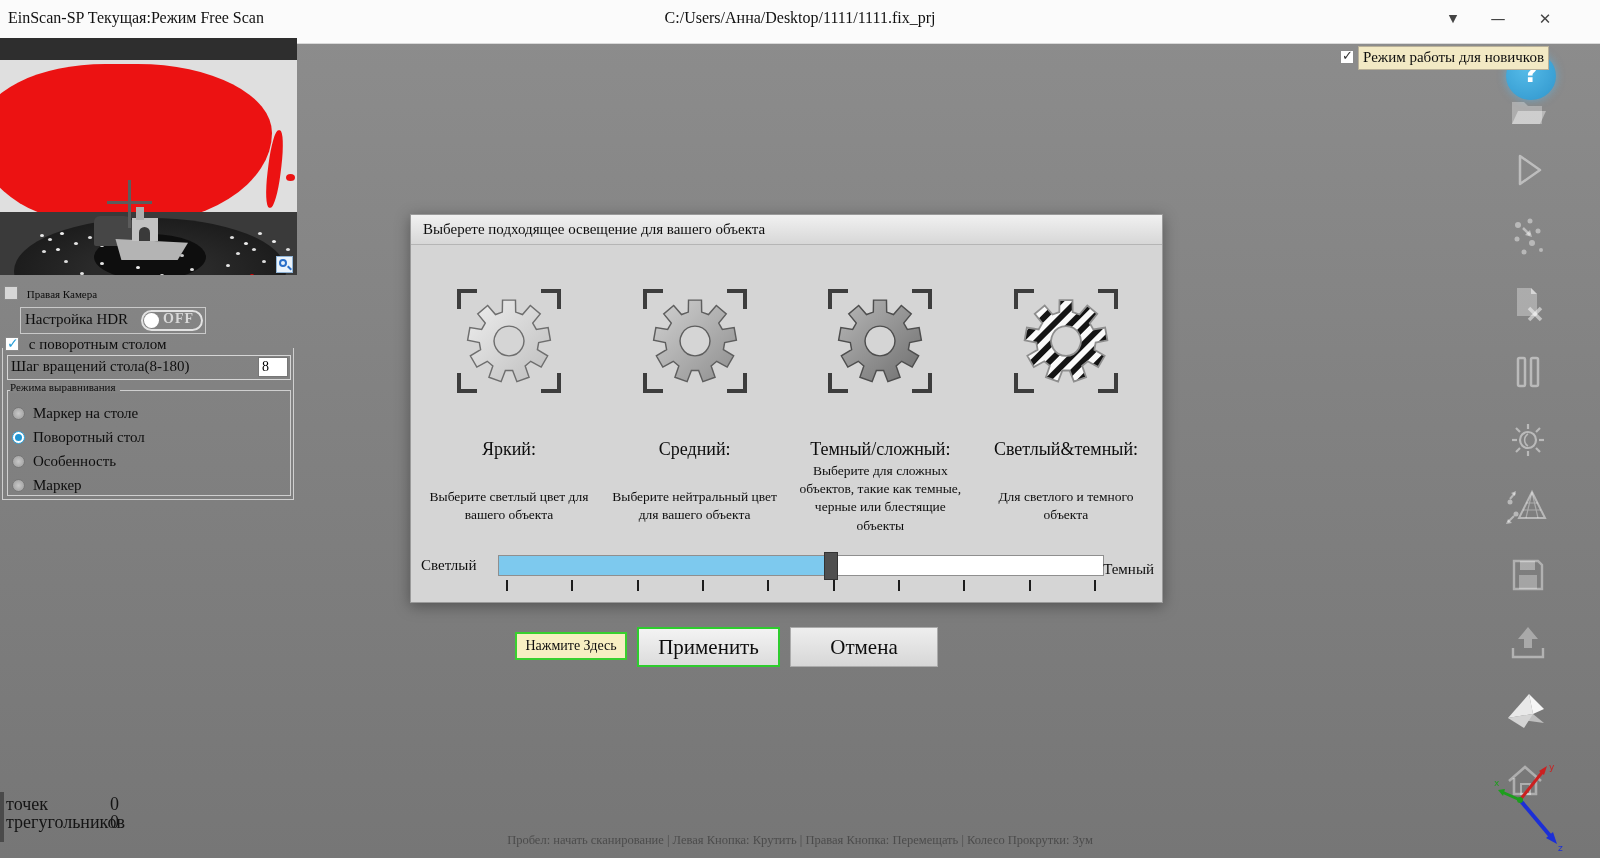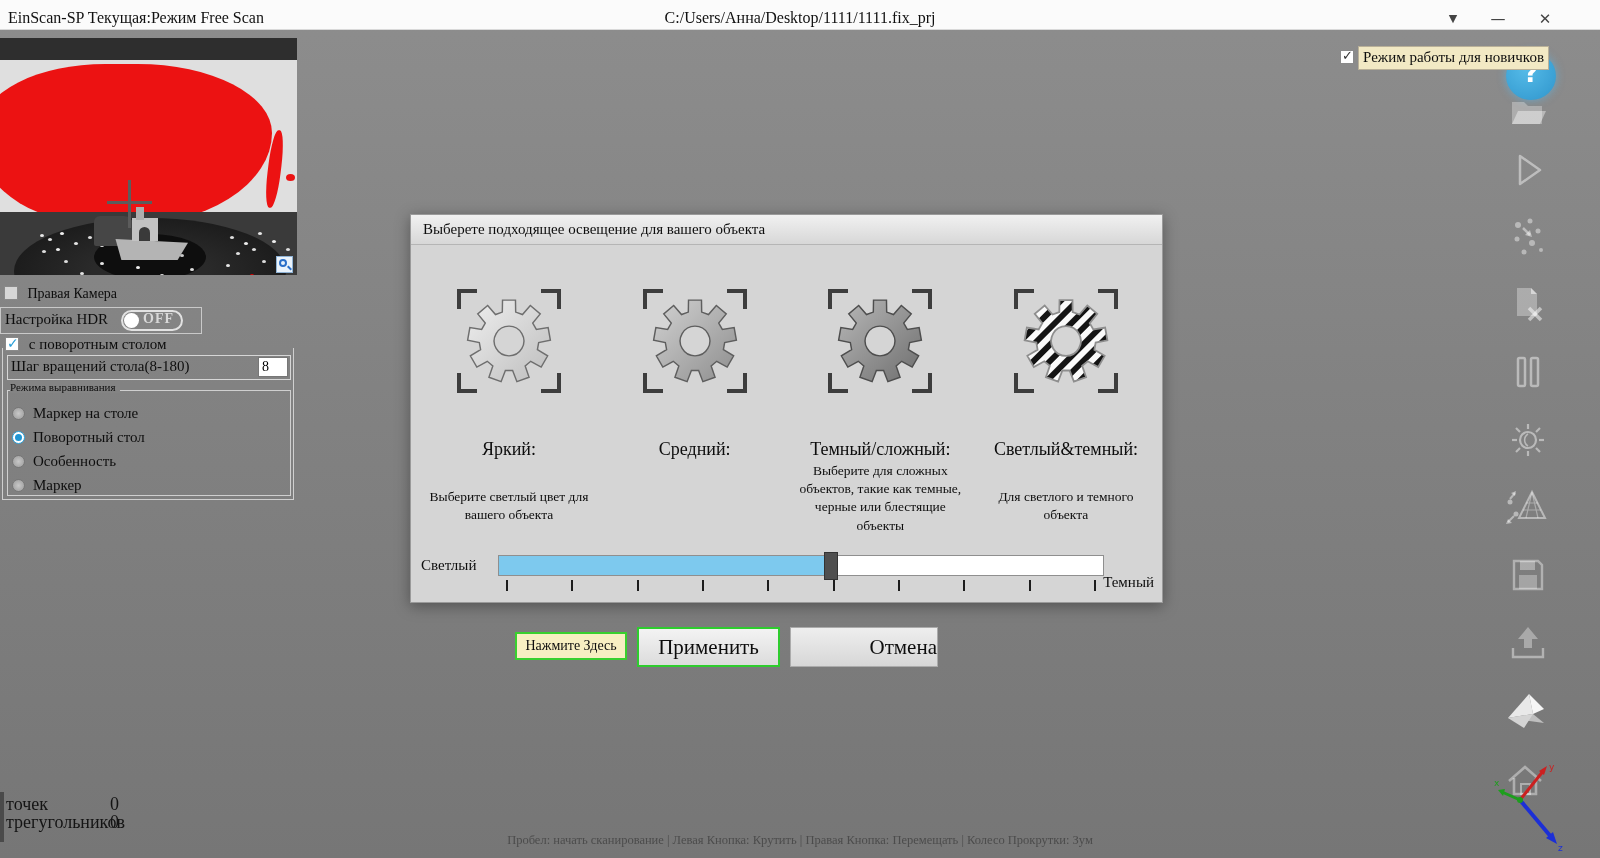--- a/index.html
+++ b/index.html
@@ -1,20 +1,20 @@
 <!DOCTYPE html>
 <html><head>
 <meta charset="utf-8">
 <style>
   * { margin:0; padding:0; box-sizing:border-box; }
   html,body { width:1600px; height:858px; overflow:hidden; font-family:"Liberation Serif", serif; }
   #app { position:relative; width:1600px; height:858px; background:linear-gradient(180deg,#8d8d8d 0%,#828282 45%,#767676 100%); }
 
   
-  .titlebar { position:absolute; left:0; top:0; width:1600px; height:30px; background:#fbfbfb; border-bottom:1px solid #d9d9d9; }
+  .titlebar { position:absolute; left:0; top:0; width:1600px; height:44px; background:#fbfbfb; border-bottom:1px solid #d9d9d9; }
   .tb-left { position:absolute; left:8px; top:9px; font-size:16px; color:#111; }
   .tb-center { position:absolute; left:0; right:0; top:9px; text-align:center; font-size:16px; color:#111; }
   .tb-btn { position:absolute; top:4px; width:34px; height:30px; text-align:center; line-height:30px; font-size:15px; color:#444; cursor:default; font-family:"DejaVu Sans",sans-serif; }
   .tb-drop { right:130px; font-size:11px; }
   .tb-min { right:85px; }
   .tb-close { right:38px; }
 
   
   .preview { position:absolute; left:0; top:38px; width:297px; height:237px; background:#3c3c3c; overflow:hidden; }
   .pv-topband { position:absolute; left:0; top:0; width:297px; height:22px; background:#2e2e2e; }
@@ -32,26 +32,26 @@
   .pv-crossh { position:absolute; left:107px; top:163px; width:45px; height:3px; background:#5c5c5c; }
   .pv-hull { position:absolute; left:114px; top:201px; width:74px; height:21px; background:#b4b4b4; clip-path:polygon(2% 0,100% 18%,86% 100%,10% 100%); }
   .pv-cabin { position:absolute; left:132px; top:180px; width:26px; height:23px; background:#c3c3c3; }
   .pv-arch { position:absolute; left:139px; top:189px; width:11px; height:14px; background:#3a3a3a; border-radius:6px 6px 0 0; }
   .pv-chimney { position:absolute; left:136px; top:169px; width:8px; height:13px; background:#aeaeae; }
   .pv-zoom { position:absolute; left:276px; top:218px; width:17px; height:17px; background:#eaf3fc; border:1px solid #8fb3d6; }
   .pv-zoom .lens { position:absolute; left:2px; top:2px; width:8px; height:8px; border:2px solid #2a6fc9; border-radius:50%; }
   .pv-zoom .handle { position:absolute; left:10px; top:10px; width:5px; height:2px; background:#2a6fc9; transform:rotate(45deg); }
 
   
-  .lp-row { position:absolute; color:#0d0d0d; font-size:14px; }
+  .lp-row { position:absolute; color:#0d0d0d; font-size:11px; }
   .cbox { display:inline-block; width:14px; height:14px; background:#d7d7d7; border:1px solid #8a8a8a; vertical-align:-2px; position:relative; }
   .cbox.white { background:#fff; }
   .cbox.checked-blue::after { content:"✓"; position:absolute; left:1px; top:-3px; color:#2a9fd8; font-size:14px; font-weight:bold; font-family:"DejaVu Sans",sans-serif; }
   .cbox.checked-dark::after { content:"✓"; position:absolute; left:1px; top:-3px; color:#333; font-size:13px; font-family:"DejaVu Sans",sans-serif; }
-  .hdr-box { position:absolute; left:0; top:307px; width:202px; height:27px; border:1px solid #c9c9c9; }
+  .hdr-box { position:absolute; left:20px; top:307px; width:186px; height:27px; border:1px solid #c9c9c9; }
   .hdr-label { position:absolute; left:4px; top:3px; font-size:15px; color:#0d0d0d; }
   .toggle { position:absolute; left:120px; top:2px; width:62px; height:21px; border:2px solid #e2e2e2; border-radius:11px; }
   .toggle .knob { position:absolute; left:1px; top:1px; width:15px; height:15px; background:#fff; border-radius:50%; }
   .toggle .state { position:absolute; left:20px; top:-1px; font-size:14px; font-weight:bold; color:#d8d8d8; letter-spacing:1px; }
   .fieldset1 { position:absolute; left:2px; top:348px; width:292px; height:152px; border:1px solid #cfcfcf; border-top:none; }
   .legend1 { position:absolute; left:2px; top:336px; background:transparent; font-size:15px; color:#0d0d0d; padding:0 3px; z-index:2; }
   .step-box { position:absolute; left:4px; top:7px; width:284px; height:25px; border:1px solid #d6d6d6; }
   .step-box .lbl { position:absolute; left:3px; top:2px; font-size:15px; color:#0d0d0d; }
   .step-box input { position:absolute; right:2px; top:1px; width:30px; height:20px; border:1px solid #777; font-size:14px; font-family:"Liberation Serif",serif; padding-left:3px; background:#fff; }
   .fieldset2 { position:absolute; left:4px; top:42px; width:284px; height:106px; border:1px solid #cfcfcf; }
@@ -71,32 +71,32 @@
   .gear-wrap svg { position:absolute; left:7px; top:7px; }
   .corner { position:absolute; width:20px; height:20px; }
   .corner.tl { left:0; top:0; border-left:4px solid #3d3d3d; border-top:4px solid #3d3d3d; }
   .corner.tr { right:0; top:0; border-right:4px solid #3d3d3d; border-top:4px solid #3d3d3d; }
   .corner.bl { left:0; bottom:0; border-left:4px solid #3d3d3d; border-bottom:4px solid #3d3d3d; }
   .corner.br { right:0; bottom:0; border-right:4px solid #3d3d3d; border-bottom:4px solid #3d3d3d; }
   .opt-label { margin-top:46px; font-size:18px; color:#0d0d0d; white-space:nowrap; }
   .opt-desc { height:92px; display:flex; align-items:center; justify-content:center; text-align:center; font-size:13.5px; color:#0d0d0d; line-height:1.35; }
   .slider-row { position:absolute; left:10px; top:340px; width:733px; height:24px; }
   .sl-left { position:absolute; left:0; top:2px; font-size:15px; color:#0d0d0d; }
-  .sl-right { position:absolute; right:0; top:19px; font-size:15px; color:#0d0d0d;padding-left:44px; }
+  .sl-right { position:absolute; right:0; top:6px; font-size:15px; color:#0d0d0d;padding-left:44px; }
   .sl-track { position:absolute; left:77px; top:0; width:606px; height:21px; background:#fff; border:1px solid #8f8f8f; }
   .sl-fill { position:absolute; left:0; top:0; height:100%; background:#7dc9ee; }
   .sl-handle { position:absolute; top:-4px; width:14px; height:28px; background:#4f4f4f; border:1px solid #333; transform:translateX(-7px); }
   .sl-ticks { position:absolute; left:77px; top:25px; width:606px; height:11px; display:flex; justify-content:space-between; padding:0 8px; }
   .sl-ticks i { width:2px; height:11px; background:#1c1c1c; }
 
   
   .btn { position:absolute; text-align:center; color:#0d0d0d; cursor:pointer; }
   .btn-hint { left:515px; top:632px; width:112px; height:28px; line-height:24px; font-size:14px; background:#f7efc2; border:2px solid #39d02f; }
   .btn-apply { left:637px; top:627px; width:143px; height:40px; line-height:36px; font-size:21px; background:linear-gradient(#f3f3f3,#dcdcdc); border:2px solid #2ecc2e; }
-  .btn-cancel { left:790px; top:627px; width:148px; height:40px; line-height:38px; font-size:21px; background:linear-gradient(#eeeeee,#d7d7d7); border:1px solid #ababab;text-align:right; }
+  .btn-cancel { left:790px; top:627px; width:148px; height:40px; line-height:38px; font-size:21px; background:linear-gradient(#eeeeee,#d7d7d7); border:1px solid #ababab; }
 
   
   .novice { position:absolute; left:1340px; top:46px; height:26px; }
   .novice .cbox { position:absolute; left:0; top:4px; }
   .novice .lbl { position:absolute; left:18px; top:0; background:#f2e9c4; border:1px solid #b9b098; font-size:15px; color:#0d0d0d; padding:2px 4px 3px 4px; white-space:nowrap; }
 
   
   .side-icon { position:absolute; width:46px; height:46px; }
   .help-circle { position:absolute; left:1506px; top:52px; width:50px; height:48px; border-radius:50%; background:radial-gradient(circle at 40% 35%, #55bbe8, #2f95cc); box-shadow:0 0 8px rgba(90,180,230,.7); }
   .help-circle .q { position:absolute; left:0; right:0; top:6px; text-align:center; color:#fff; font-size:26px; font-weight:bold; font-family:"DejaVu Sans",sans-serif; }
@@ -229,20 +229,21 @@
         <div class="gear-wrap">
           <span class="corner tl"></span>
             <span class="corner tr"></span>
             <span class="corner bl"></span>
             <span class="corner br"></span>
           <svg width="90" height="90" viewBox="-50 -50 100 100">
             <path fill="url(#g2)" fill-rule="evenodd" stroke="#5e5e5e" stroke-width="1.6" d="M-7.20,-45.43L7.20,-45.43L7.42,-32.15L14.98,-29.40L23.69,-39.43L34.72,-30.18L26.35,-19.86L30.38,-12.89L43.49,-14.98L45.99,-0.80L32.95,1.73L31.56,9.65L42.94,16.48L35.75,28.95L24.13,22.51L17.97,27.68L22.30,40.23L8.78,45.15L4.02,32.75L-4.02,32.75L-8.78,45.15L-22.30,40.23L-17.97,27.68L-24.13,22.51L-35.75,28.95L-42.94,16.48L-31.56,9.65L-32.95,1.73L-45.99,-0.80L-43.49,-14.98L-30.38,-12.89L-26.35,-19.86L-34.72,-30.18L-23.69,-39.43L-14.98,-29.40L-7.42,-32.15Z M0,-16.5 A16.5,16.5 0 1 0 0.01,-16.5 Z"></path>
           </svg>
         </div>
         <div class="opt-label">Средний:</div>
+        <div class="opt-desc">Выберите нейтральный цвет для вашего объекта</div>
       </div>
       <div class="dlg-col">
         <div class="gear-wrap">
           <span class="corner tl"></span>
             <span class="corner tr"></span>
             <span class="corner bl"></span>
             <span class="corner br"></span>
           <svg width="90" height="90" viewBox="-50 -50 100 100">
             <path fill="url(#g3)" fill-rule="evenodd" stroke="#4e4e4e" stroke-width="1.6" d="M-7.20,-45.43L7.20,-45.43L7.42,-32.15L14.98,-29.40L23.69,-39.43L34.72,-30.18L26.35,-19.86L30.38,-12.89L43.49,-14.98L45.99,-0.80L32.95,1.73L31.56,9.65L42.94,16.48L35.75,28.95L24.13,22.51L17.97,27.68L22.30,40.23L8.78,45.15L4.02,32.75L-4.02,32.75L-8.78,45.15L-22.30,40.23L-17.97,27.68L-24.13,22.51L-35.75,28.95L-42.94,16.48L-31.56,9.65L-32.95,1.73L-45.99,-0.80L-43.49,-14.98L-30.38,-12.89L-26.35,-19.86L-34.72,-30.18L-23.69,-39.43L-14.98,-29.40L-7.42,-32.15Z M0,-16.5 A16.5,16.5 0 1 0 0.01,-16.5 Z"></path>
           </svg>

